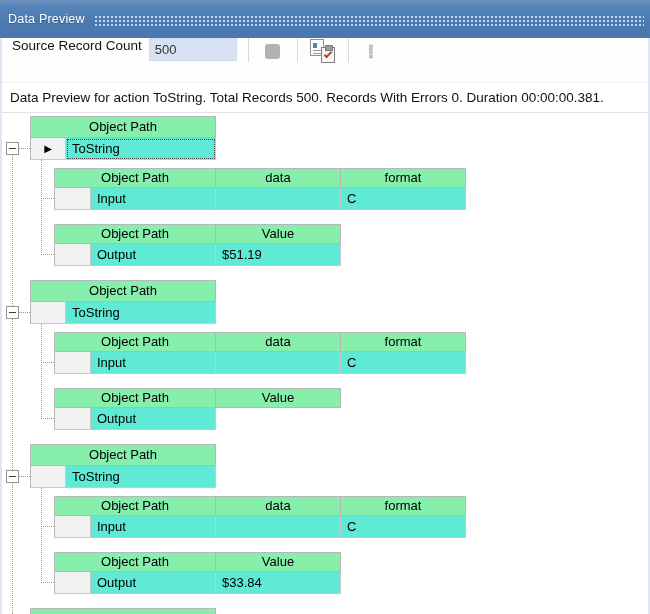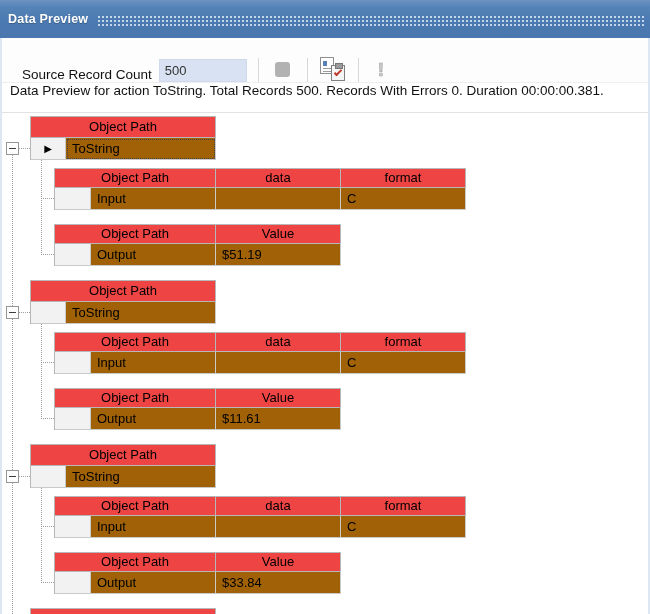--- a/index.html
+++ b/index.html
@@ -11,38 +11,38 @@
   }
   .panel { width:650px; height:614px; overflow:hidden; }
 
   
   .titlebar {
     height:38px; display:flex; align-items:center;
     background:linear-gradient(#6d93c2 0%, #5584b8 18%, #4b79b1 55%, #4a77ae 100%);
     padding:0 6px 0 8px;
   }
   .titlebar .title {
-    color:#fff; font-size:12.5px; font-weight:700; letter-spacing:.2px;
+    color:#fff; font-size:12.5px; font-weight:400; letter-spacing:.2px;
     white-space:nowrap; text-shadow:0 1px 1px rgba(0,0,0,.25);
   }
   .grip-dots {
     flex:1; height:13px; margin-left:9px; margin-top:2px;
     background-image:radial-gradient(rgba(219,230,244,.85) 1px, transparent 1.15px);
     background-size:4px 4px; background-position:0 1px;
   }
 
   
   .panel-body {
     height:576px; background:#fff;
     border-left:2px solid #dde7f3; border-right:2px solid #dde7f3;
     overflow:hidden;
   }
 
   
-  .toolbar { height:44px; display:flex; align-items:flex-end; padding-left:20px; background:#fdfdfe; }
+  .toolbar { height:44px; display:flex; align-items:flex-start; padding-left:10px; background:#fdfdfe; }
   .src-label { font-size:13.5px; color:#111; margin-right:7px; white-space:nowrap; }
   .src-input {
     width:88px; height:23px; background:#d8e2f2; border:1px solid #cfdaec;
     font-family:"Liberation Sans",sans-serif; font-size:13px; color:#333;
     padding:0 0 0 5px; outline:none;
   }
   .tb-sep { width:1px; height:24px; background:#d9d9d9; margin:0 11px; }
   .stop-btn { width:26px; height:26px; display:flex; align-items:center; justify-content:center; }
   .stop-sq { width:15px; height:15px; background:#b2b2b2; border-radius:3px; }
   .validate-btn { width:28px; height:26px; position:relative; }
@@ -68,21 +68,21 @@
   .v-check {
     position:absolute; left:2px; top:4px; width:8px; height:4px;
     border-left:2.5px solid #c0392b; border-bottom:2.5px solid #c0392b;
     transform:rotate(-45deg);
   }
   .excl-btn { width:22px; height:26px; display:flex; align-items:center; justify-content:center; }
   .excl { font-size:19px; font-weight:bold; color:#c9c9c9; -webkit-text-stroke:.6px #a3a3a3; line-height:1; }
 
   
   .statusline {
-    height:30px; display:flex; align-items:flex-start; padding-left:8px;
+    height:30px; display:flex; align-items:center; padding-left:8px;
     border-top:1px solid #efefef; background:#fff;
     font-size:13.5px; color:#111; white-space:nowrap;
   }
 
   
   .grid {
     position:relative; height:502px; overflow:hidden;
     border-top:1px solid #e2e2e2; background:#fff;
   }
   .vdots { position:absolute; width:0; border-left:1px dotted #9b9b9b; }
@@ -102,28 +102,28 @@
   .grp-h { left:17px; top:32px; width:11px; }
   .child-v { left:39px; top:44px; height:95px; }
   .in-h { left:39px; top:82px; width:13px; }
   .out-h { left:39px; top:138px; width:13px; }
 
   .tbl { display:grid; width:max-content; border-top:1px solid #b7b7b7; border-left:1px solid #b7b7b7; }
   .tbl.top { grid-template-columns:35px 150px; margin-left:28px; }
   .tbl.c3 { grid-template-columns:36px 125px 125px 125px; margin-left:52px; margin-top:8px; }
   .tbl.c2 { grid-template-columns:36px 125px 125px; margin-left:52px; margin-top:14px; }
   .h {
-    background:#ef4444; border-right:1px solid #b7b7b7; border-bottom:1px solid #b7b7b7;
+    background:#86efac; border-right:1px solid #b7b7b7; border-bottom:1px solid #b7b7b7;
     height:19px; line-height:18px; text-align:center; font-size:13px; color:#000;
     overflow:hidden; white-space:nowrap;
   }
   .tbl.top .h { height:21px; line-height:20px; }
   .h.span2 { grid-column:1 / 3; }
   .c {
-    background:#a16207; border-right:1px solid #c9c9c9; border-bottom:1px solid #c9c9c9;
+    background:#5eead4; border-right:1px solid #c9c9c9; border-bottom:1px solid #c9c9c9;
     height:22px; line-height:21px; padding-left:6px; font-size:13px; color:#000;
     overflow:hidden; white-space:nowrap;
   }
   .sel { background:#f2f2f2; padding:0; display:flex; align-items:center; justify-content:center; }
   .arrow { font-size:10px; color:#000; line-height:1; }
   .focus { outline:1px dotted #444; outline-offset:-2px; }
   .partial { margin-top:14px; }
 </style>
 </head>
 <body>
@@ -221,21 +221,20 @@
       <div class="c">Input</div>
       <div class="c"></div>
       <div class="c">C</div>
     </div>
 
     <div class="tbl c2">
       <div class="h span2">Object Path</div>
       <div class="h">Value</div>
       <div class="c sel"></div>
       <div class="c">Output</div>
-      <div class="c">$11.61</div>
     </div>
   </div>
 
   <div class="group">
     <div class="expander"></div>
     <div class="hdots grp-h"></div>
     <div class="vdots child-v"></div>
     <div class="hdots in-h"></div>
     <div class="hdots out-h"></div>
 

